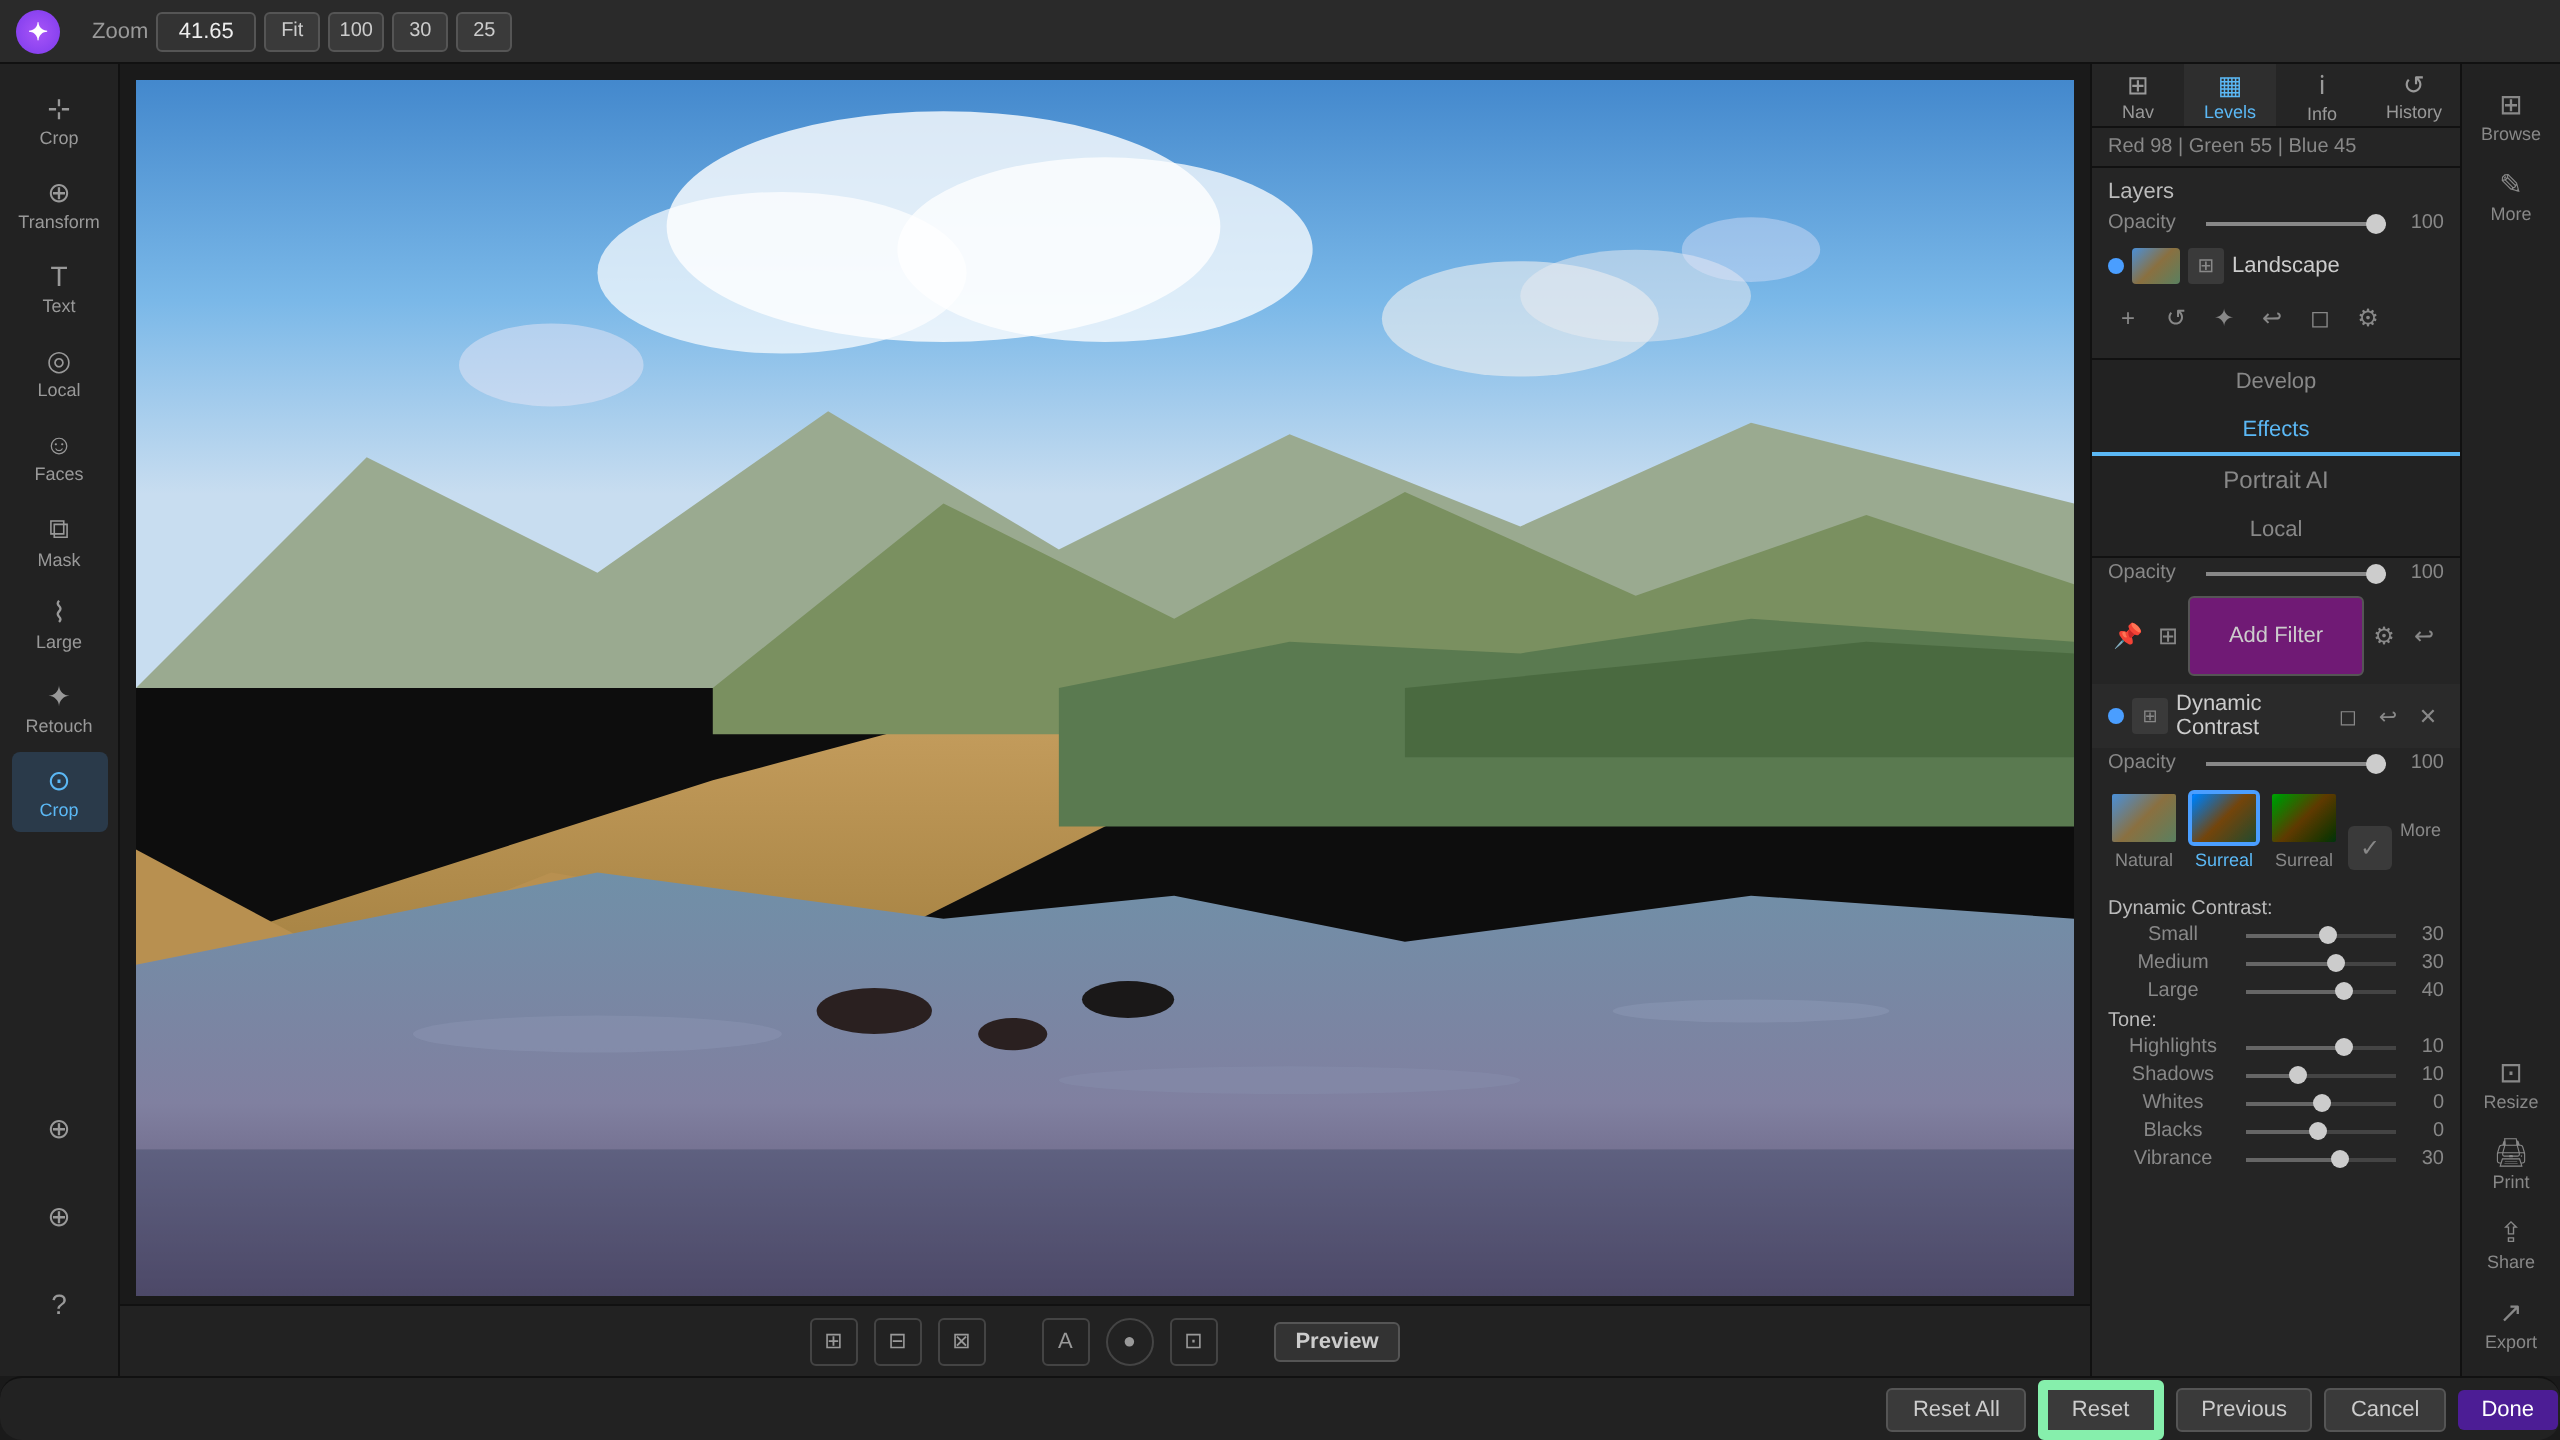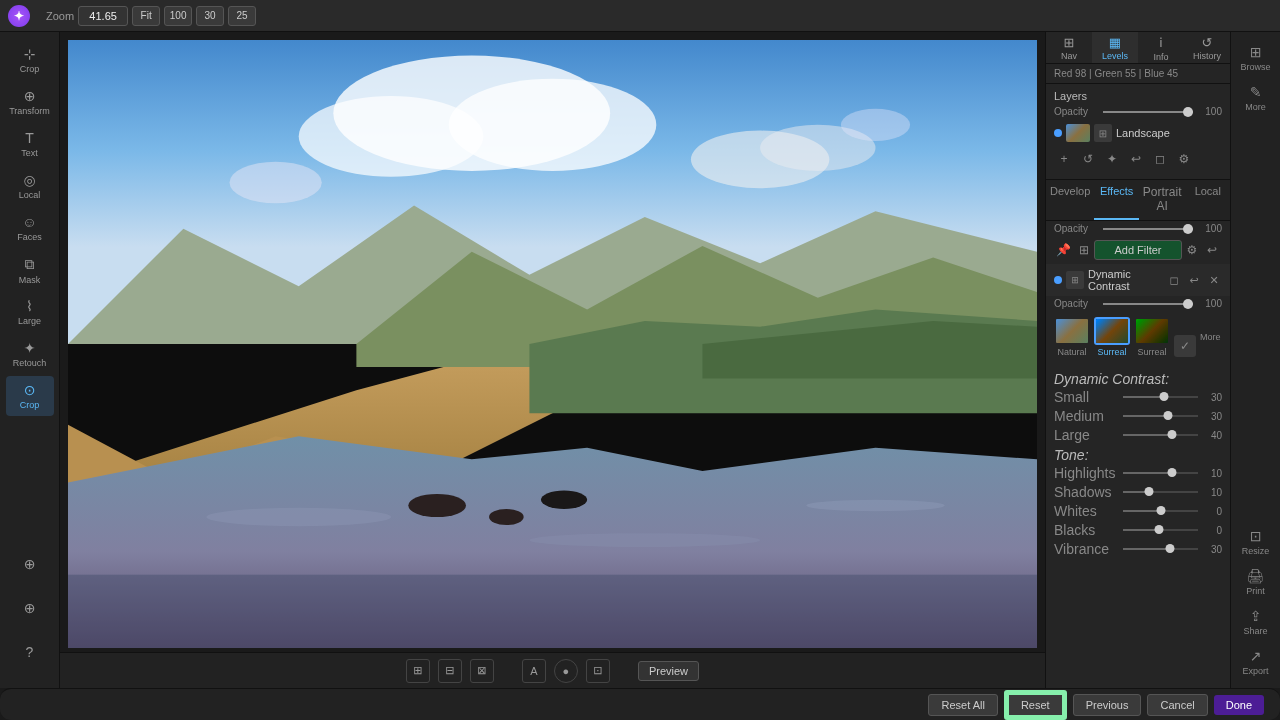--- a/index.html
+++ b/index.html
@@ -105,21 +105,21 @@
       margin-top: 4px;
     }
     .canvas-tool-btn {
       width: 24px; height: 24px;
       background: transparent; border: 1px solid #444; border-radius: 3px;
       color: #999; cursor: pointer; display: flex; align-items: center; justify-content: center;
       font-size: 11px;
     }
     .preview-btn {
       background: #333; border: 1px solid #555; color: #ccc;
-      padding: 3px 10px; border-radius: 3px; cursor: pointer; font-size: 11px;
+      padding: 3px 10px; border-radius: 3px; cursor: pointer; font-size: 11px; font-weight: bold;
     }
 
     
     .right-panel {
       width: 185px;
       background: #252525;
       border-left: 1px solid #111;
       display: flex;
       flex-direction: column;
       flex-shrink: 0;
@@ -192,38 +192,39 @@
     .layer-tool-btn {
       width: 20px; height: 20px; background: transparent; border: none;
       color: #888; cursor: pointer; font-size: 12px;
       display: flex; align-items: center; justify-content: center;
     }
 
     
     .tabs-row {
       display: flex; border-bottom: 1px solid #111;
       background: #222;
+      flex-direction: column;
     }
     .tab-item {
       flex: 1; padding: 5px 4px; text-align: center; font-size: 11px;
       color: #888; cursor: pointer; border-bottom: 2px solid transparent;
     }
     .tab-item.active { color: #5bb8f5; border-bottom: 2px solid #5bb8f5; }
 
     
     .filter-section { flex: 1; overflow-y: auto; }
     .filter-row {
       display: flex; align-items: center; padding: 4px 8px;
     }
     .filter-opacity-row {
       display: flex; align-items: center; gap: 4px; padding: 2px 8px;
     }
     .add-filter-btn {
-      flex: 1; background: #14532d; border: 1px solid #555; color: #ccc;
-      height: 20px; border-radius: 3px; cursor: pointer; font-size: 11px;
+      flex: 1; background: #701a75; border: 1px solid #555; color: #ccc;
+      height: 40px; border-radius: 3px; cursor: pointer; font-size: 11px;
     }
 
     
     .effect-header {
       display: flex; align-items: center; padding: 4px 8px; gap: 4px;
       background: #2a2a2a;
     }
     .effect-dot { width: 8px; height: 8px; border-radius: 50%; background: #4a9eff; flex-shrink: 0; }
     .effect-layer-icon {
       width: 18px; height: 18px; background: #3a3a3a; border-radius: 2px;
@@ -255,42 +256,42 @@
     .preset-surreal { background: linear-gradient(135deg, #2a7cc7 0%, #6a5030 50%, #3a5040 100%); filter: saturate(1.5) contrast(1.2); }
     .preset-surreal2 { background: linear-gradient(135deg, #3a8a40 0%, #5a4a20 50%, #2a4030 100%); filter: saturate(1.8) contrast(1.3); }
     .preset-label { font-size: 9px; color: #888; }
     .preset-check {
       width: 22px; height: 22px; border-radius: 3px; background: #3a3a3a;
       display: flex; align-items: center; justify-content: center; font-size: 12px; color: #888; cursor: pointer;
     }
 
     
     .slider-group { padding: 4px 8px; }
-    .slider-section-title { font-size: 14px; color: #bbb; margin: 4px 0 2px 0; font-style: italic; }
+    .slider-section-title { font-size: 10px; color: #bbb; margin: 4px 0 2px 0; }
     .slider-row {
       display: flex; align-items: center; gap: 4px; margin-bottom: 3px;
     }
-    .slider-label { color: #888; font-size: 14px; width: 65px; }
+    .slider-label { color: #888; font-size: 10px; width: 65px; text-align: center; }
     .slider-track {
       flex: 1; height: 2px; background: #444; position: relative; cursor: pointer;
     }
     .slider-fill { position: absolute; top: 0; left: 0; height: 100%; background: #666; }
     .slider-thumb {
       position: absolute; top: -4px; width: 9px; height: 9px;
       background: #ccc; border-radius: 50%;
       transform: translateX(-50%);
     }
     .slider-value { color: #888; font-size: 10px; width: 20px; text-align: right; }
 
     
     .bottom-bar {
       height: 32px;
       background: #222;
       display: flex; align-items: center; justify-content: flex-end;
-      padding: 0 16px; gap: 6px;
+      padding: 0 1px; gap: 6px;
       border-top: 1px solid #111;
       flex-shrink: 0;
       border-radius: 11px;
     }
     .bottom-btn {
       padding: 4px 12px; border-radius: 3px; font-size: 11px; cursor: pointer; border: none;
     }
     .btn-reset-all { background: #3a3a3a; color: #ccc; border: 1px solid #555; }
     .btn-reset { background: #3a3a3a; color: #ccc; border: 5px solid #86efac; }
     .btn-previous { background: #3a3a3a; color: #ccc; border: 1px solid #555; }

